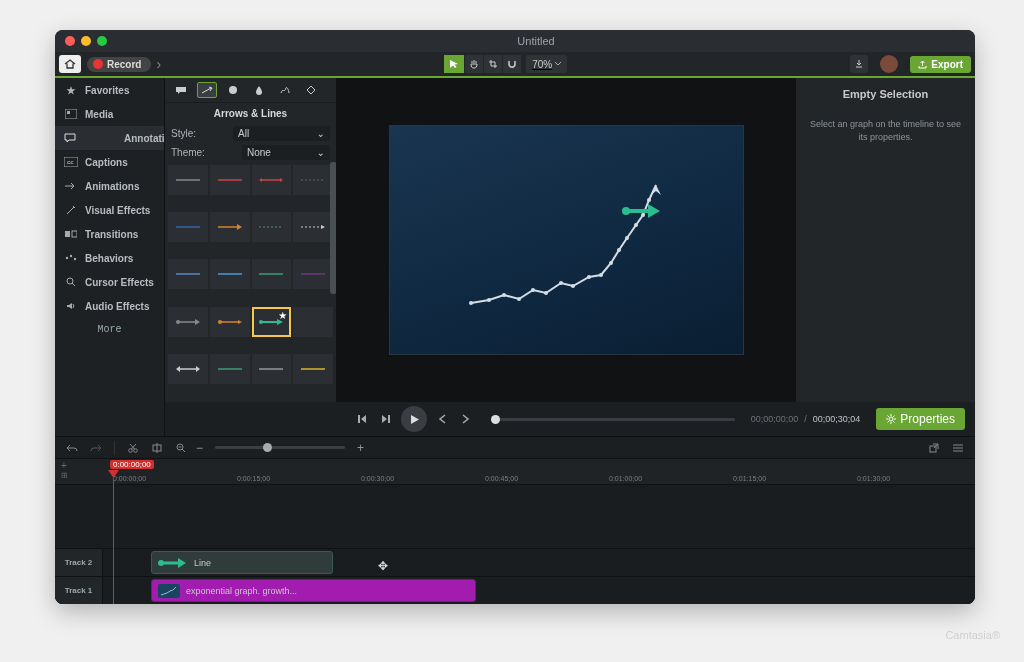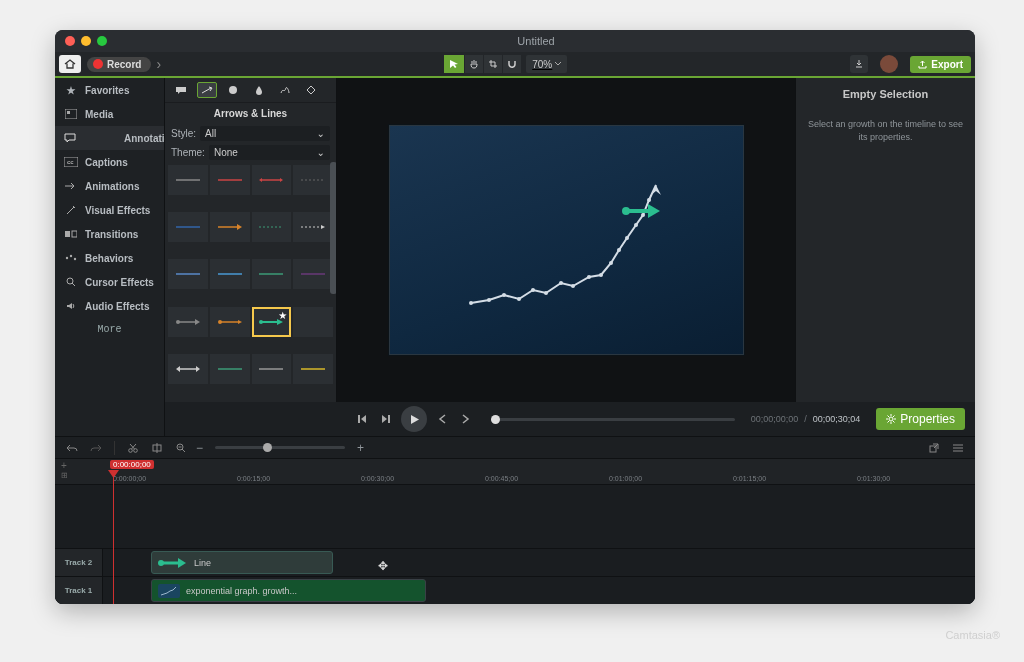--- a/index.html
+++ b/index.html
@@ -30,21 +30,21 @@
 .side-ic { width:14px; height:14px; display:flex;align-items:center;justify-content:center; color:#aeb3b8;}
 .more-item { text-align:center; color:#9aa; font-size:10px; padding:6px;font-family:Liberation Mono, monospace; }
 .center-col { display:flex; flex-direction:column; flex:1; min-width:0; }
 .upper-row { display:flex; flex:1; min-height:0; }
 .lib-panel { width:172px; background:#232629; display:flex; flex-direction:column; border-right:1px solid #0f1113;}
 .lib-toolbar { display:flex; align-items:center; gap:6px; padding:4px 6px; border-bottom:1px solid #1a1c1f; }
 .lib-ticon { width:20px; height:16px; display:flex;align-items:center;justify-content:center; color:#b0b5ba; border-radius:2px;}
 .lib-ticon.sel { background:#3a3e42; border:1px solid #6aa634;}
 .lib-title { text-align:center; color:#d8d8d8; font-size:10px; font-weight:700; padding:5px; }
 .lib-row { display:flex; align-items:center; padding:2px 6px; gap:4px; font-size:10px; color:#aeb3b8; }
-.lib-sel { flex:1; background:#1c1f22; color:#ccc; font-size:10px; padding:2px 5px; border-radius:2px; display:flex; justify-content:space-between;}
+.lib-sel { flex:1; background:#1c1f22; color:#ccc; font-size:10px; padding:2px 5px; border-radius:2px; display:flex; justify-content:space-between;margin-left:33px;}
 .lib-grid { flex:1; overflow-y:auto; padding:3px; display:grid; grid-template-columns:repeat(4,1fr); gap:2px; position:relative;}
 .lib-cell { background:#2b2f33; height:30px; display:flex; align-items:center; justify-content:center; position:relative; cursor:pointer;}
 .lib-cell.selected { border:2px solid #f5c84c; }
 .lib-scroll { position:absolute; right:-1px; top:0; width:7px; height:55%; background:#4a4f54; border-radius:3px;}
 .canvas-area { flex:1; background:#101214; display:flex; align-items:center; justify-content:center; position:relative; }
 .canvas-frame { width:355px; height:230px; background:linear-gradient(160deg,#1a3550,#0f2840 60%,#0a1e32); position:relative; border:1px solid #2a3640; box-shadow:0 0 0 1px #0c1318; display:flex;align-items:center;justify-content:center;}
 .graph-svg { position:absolute; }
 .green-arrow-canvas { position:absolute; top:76px; left:232px; }
 .right-panel { width:180px; background:#232629; border-left:1px solid #0f1113; padding:10px; color:#c8c8c8; }
 .rp-title { font-size:11px; font-weight:700; text-align:center; margin-bottom:18px; }
@@ -66,21 +66,21 @@
 .playhead-line { position:absolute; left:58px; top:11px; width:1px; height:150px; background:#d03030; z-index:5;}
 .playhead-head { position:absolute; left:53px; top:11px; width:11px; height:8px; background:#d03030; clip-path:polygon(0 0,100% 0,50% 100%);}
 .ruler-ticks { position:absolute; bottom:0; left:0; right:0; height:14px;}
 .tick-lbl { position:absolute; bottom:2px; color:#7a7f84; font-size:7px;}
 .tracks-area { flex:1; display:flex; flex-direction:column; justify-content:flex-end; background:#1a1d20;}
 .track-row { height:28px; display:flex; align-items:center; border-top:1px solid #0f1113;}
 .track-head { width:48px; height:100%; background:#232629; border-right:1px solid #0f1113; display:flex; align-items:center; justify-content:center; color:#9aa; font-size:8px; font-weight:700;}
 .track-lane { flex:1; position:relative; height:100%; background:#1a1d20;}
 .clip { position:absolute; top:2px; bottom:2px; border-radius:3px; display:flex; align-items:center; padding:0 6px; color:#c8c8c8; font-size:9px; gap:6px;}
 .clip-line { left:48px; width:182px; background:#2f3c3a; border:1px solid #385a54;}
-.clip-graph { left:48px; width:275px; background:#14532d; border:1px solid #3a4046;}
+.clip-graph { left:48px; width:325px; background:#a21caf; border:1px solid #3a4046;}
 .clip-thumb { width:22px; height:14px; background:#1a4560; border-radius:2px; display:flex;align-items:center;justify-content:center;}
 .move-cursor { position:absolute; left:226px; top:7px; color:#ddd; font-size:12px;}
 .camtasia-logo { position:absolute; right:24px; bottom:10px; color:#cfcfcf; font-size:20px; font-family:Georgia,serif;}
 .camtasia-logo span { font-size:11px; vertical-align:super;}
 .tl-icons-left { position:absolute; left:6px; top:1px; display:flex; flex-direction:column; gap:0; color:#666; font-size:10px;}
 svg { display:block; }
 </style>
 </head>
 <body>
 
@@ -429,21 +429,21 @@
             <svg class="green-arrow-canvas" width="40" height="18">
               <circle cx="4" cy="9" r="4" fill="#2bbd8f"></circle>
                 <line x1="6" y1="9" x2="28" y2="9" stroke="#2bbd8f" stroke-width="4"></line>
                 <path d="M38 9 L26 2 V16 Z" fill="#2bbd8f"></path>
             </svg>
           </div>
         </div>
 
         <div class="right-panel">
           <div class="rp-title">Empty Selection</div>
-          <div class="rp-msg">Select an growth on the timeline to see its properties.</div>
+          <div class="rp-msg">Select an graph on the timeline to see its properties.</div>
         </div>
       </div>
 
       <div class="playbar">
         <div style="width:172px"></div>
         <div class="pb-icon">
             <svg width="10" height="10">
               <path d="M9 1V9L4 5Z M3 1V9H1V1Z" fill="#aaa"></path>
             </svg>
           </div>

